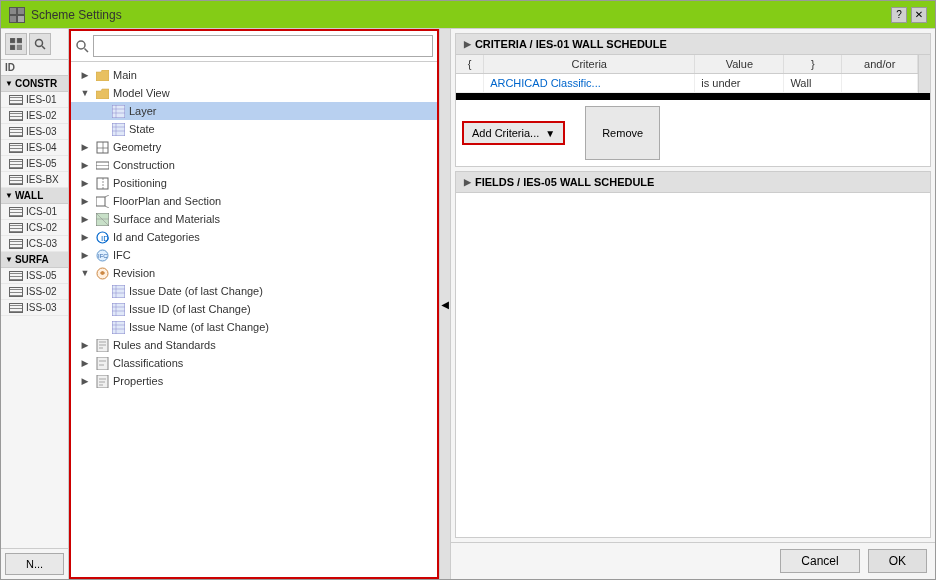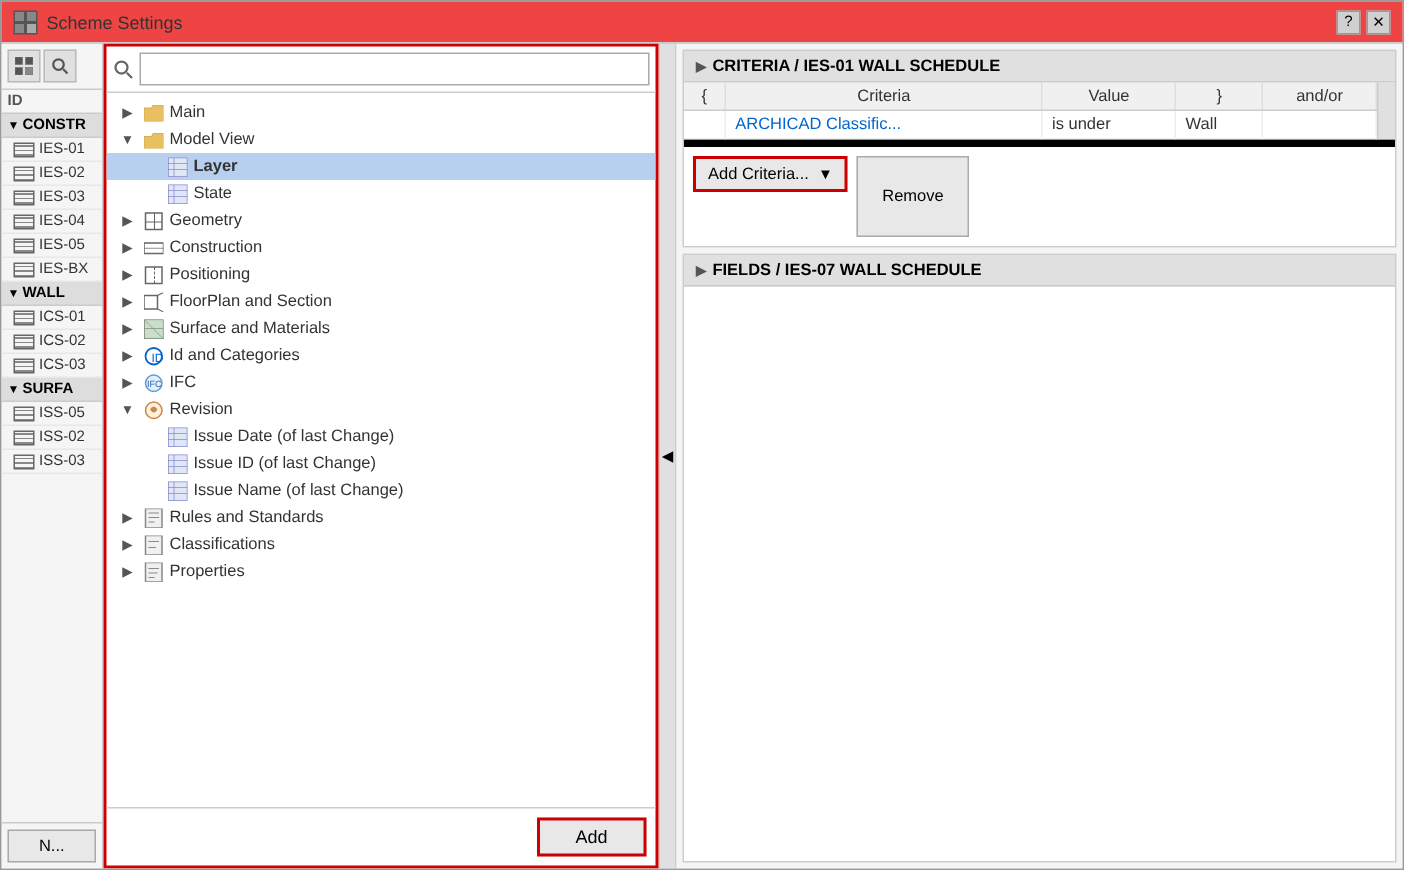--- a/index.html
+++ b/index.html
@@ -13,21 +13,21 @@
     }
     .window {
       width: 936px;
       height: 580px;
       background: #f0f0f0;
       border: 1px solid #999;
       display: flex;
       flex-direction: column;
     }
     .title-bar {
-      background: #ef4444;
+      background: #84cc16;
       border-bottom: 1px solid #ccc;
       height: 28px;
       display: flex;
       align-items: center;
       padding: 3px 8px;
       gap: 6px;
     }
     .title-bar-icon {
       width: 16px;
       height: 16px;
@@ -141,21 +141,21 @@
     }
     .tree-item {
       padding: 2px 4px;
       cursor: pointer;
       display: flex;
       align-items: center;
       gap: 4px;
       font-size: 11px;
       color: #333;
     }
-    .tree-item.highlighted { background: #b8d0f0; font-weight: bold; }
+    .tree-item.highlighted { background: #b8d0f0; }
     .tree-expander {
       width: 12px;
       height: 12px;
       display: flex;
       align-items: center;
       justify-content: center;
       font-size: 9px;
       color: #555;
       cursor: pointer;
     }
@@ -252,24 +252,24 @@
       display: flex;
       max-height: 120px;
       overflow: hidden;
     }
     .criteria-table-wrap {
       flex: 1;
       overflow-y: auto;
     }
     .criteria-actions {
       display: flex;
-      gap: 6px;
+      gap: 20px;
       padding: 6px;
-      border-top: 5px solid #000000;
-      align-items: flex-start;
+      border-top: 7px solid #000000;
+      align-items: center;
     }
     .add-criteria-btn {
       display: flex;
       align-items: center;
       gap: 2px;
       padding: 4px 8px;
       background: #e8e8e8;
       border: 1px solid #aaa;
       cursor: pointer;
       font-size: 11px;
@@ -665,23 +665,20 @@
                 <rect x="1" y="0" width="11" height="13" fill="#f0f0f0" stroke="#888" stroke-width="1"></rect>
                 <line x1="3" y1="4" x2="10" y2="4" stroke="#888" stroke-width="0.7"></line>
                 <line x1="3" y1="7" x2="9" y2="7" stroke="#888" stroke-width="0.7"></line>
                 <line x1="3" y1="10" x2="7" y2="10" stroke="#888" stroke-width="0.7"></line>
               </svg>
           </div>
           <span>Properties</span>
         </div>
       </div>
 
-      <div class="add-btn-row">
-        <button class="add-btn">Add</button>
-      </div>
     </div>
 
     <div class="collapse-arrow">◀</div>
 
     <div class="right-panel">
 
       <div class="criteria-section">
         <div class="section-header">
           <span class="section-arrow">▶</span>
           <span>CRITERIA / IES-01 WALL SCHEDULE</span>
@@ -718,22 +715,26 @@
               <span style="margin-left:4px; font-size:10px;">▼</span>
             </button>
           </div>
           <button class="remove-btn">Remove</button>
         </div>
       </div>
 
       <div class="fields-section">
         <div class="section-header">
           <span class="section-arrow">▶</span>
-          <span>FIELDS / IES-07 WALL SCHEDULE</span>
+          <span>FIELDS / IES-05 WALL SCHEDULE</span>
         </div>
         <div class="fields-content">
         </div>
       </div>
 
+      <div style="display:flex; justify-content:flex-end; gap:8px; padding:6px 8px; border-top:1px solid #ccc;">
+        <button class="cancel-btn">Cancel</button>
+        <button class="ok-btn">OK</button>
+      </div>
 
     </div>
   </div>
 </div>
 
 </body></html>

